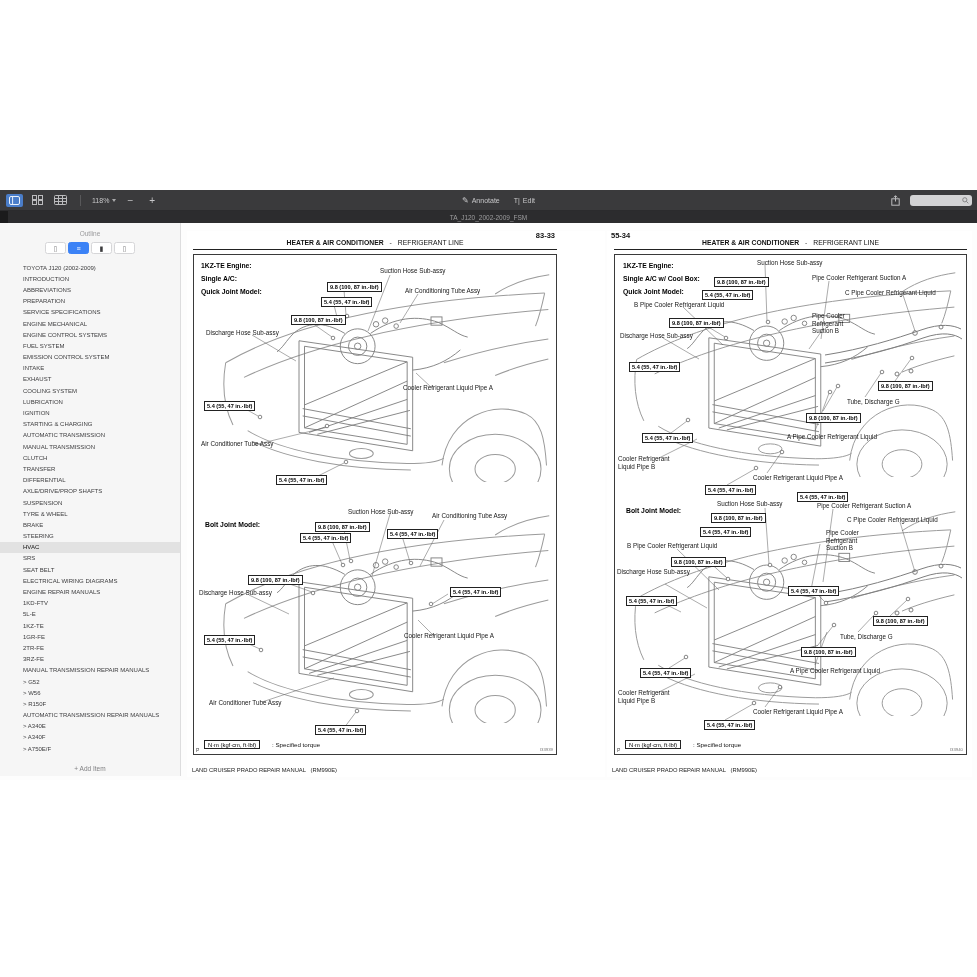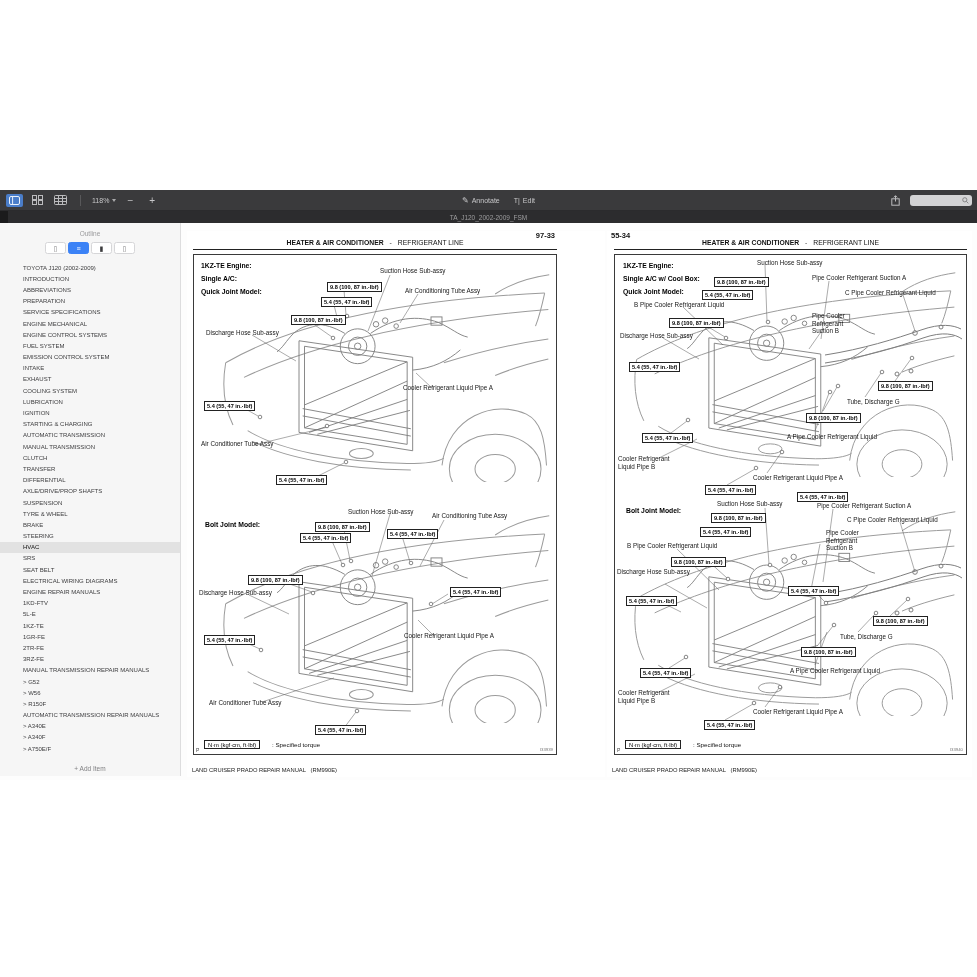--- a/index.html
+++ b/index.html
@@ -228,21 +228,21 @@
           <div class="sb-item">&gt; A340E</div>
           <div class="sb-item">&gt; A340F</div>
           <div class="sb-item">&gt; A750E/F</div>
         </div>
       <div class="sb-add">+ Add Item</div>
     </div>
 
     <div class="main">
 
       <div class="page page1">
-        <span class="pg-num" style="right:50px;">97-33</span>
+        <span class="pg-num" style="right:50px;">83-33</span>
         <div class="pg-header" style="left:6px; width:364px;">
           <span class="hl">HEATER &amp; AIR CONDITIONER</span><span class="hd">-</span><span>REFRIGERANT LINE</span>
         </div>
 
         <div class="frame p1-frame">
 
           <div class="dsec" style="top:0; height:247px;">
             <svg width="364" height="247" viewBox="0 0 364 247">
               <use href="#truck" x="28" y="16" width="330" height="211"></use>
               <path d="M196,20 L174,76 M224,39 L206,68 M150,35 L152,60 M140,50 L144,66 M118,68 L138,82 M58,80 L102,106 M238,133 L222,118 M48,152 L64,161 M60,190 L134,172 M118,224 L150,208" stroke="#666" stroke-width="0.55" fill="none"></path>

